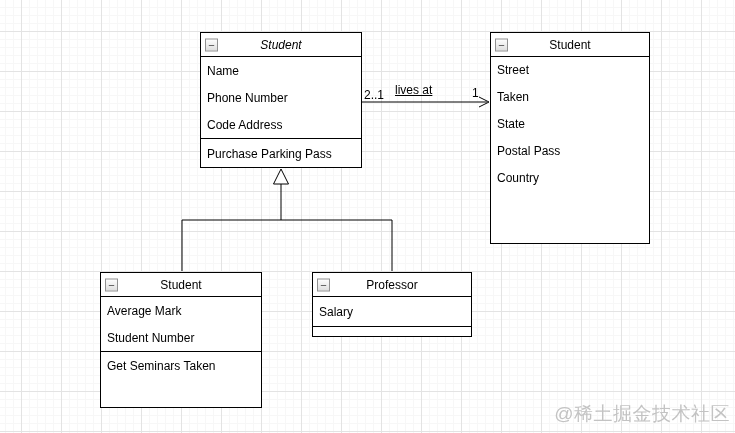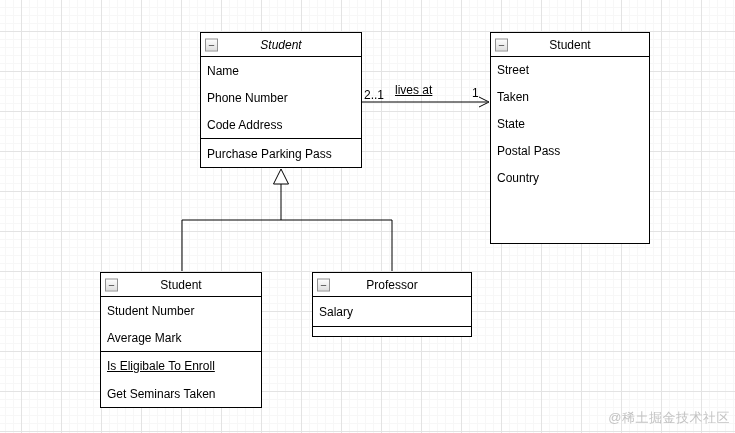--- a/index.html
+++ b/index.html
@@ -74,21 +74,21 @@
     white-space:nowrap;
   }
   #lbl-lives-at { left:395px; top:84px; width:52px; text-align:left;text-decoration:underline; }
   #lbl-mult-src { left:364px; top:89px; }
   #lbl-mult-tgt { left:472px; top:87px; }
 
   svg.edges { position:absolute; left:0; top:0; pointer-events:none; }
 
   .watermark {
     position:absolute; right:5px; bottom:6px;
-    color:#c3c3c3; font-size:13px;
+    color:#c3c3c3; font-size:19px;
     letter-spacing:0.5px;
   }
 </style>
 </head>
 <body>
 
 <div class="canvas">
 
   <svg class="edges" width="735" height="433">
 
@@ -127,25 +127,24 @@
       <div class="row">Country</div>
     </div>
   </div>
 
   <div id="student" class="uml">
     <div class="uml-title">
       <span class="collapse">−</span>
       <span>Student</span>
     </div>
     <div class="attrs">
+      <div class="row">Average Mark</div>
       <div class="row">Student Number</div>
-      <div class="row">Average Mark</div>
     </div>
     <div class="methods">
-      <div class="row underline">Is Eligibale To Enroll</div>
       <div class="row">Get Seminars Taken</div>
     </div>
   </div>
 
   <div id="professor" class="uml">
     <div class="uml-title">
       <span class="collapse">−</span>
       <span>Professor</span>
     </div>
     <div class="attrs">

